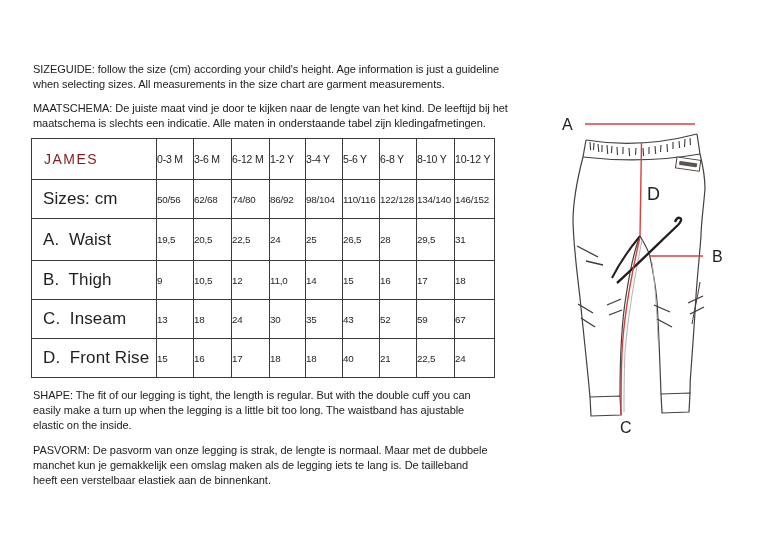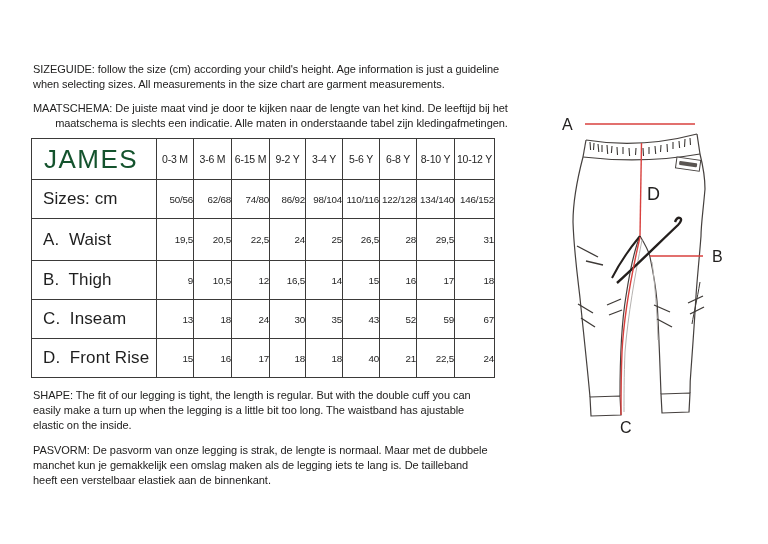--- a/index.html
+++ b/index.html
@@ -14,59 +14,59 @@
   .para{
     position:absolute;
     left:33px;
     font-size:11px;
     line-height:15px;
     letter-spacing:-0.05px;
     white-space:pre;
     color:#222120;
   }
   #p-sizeguide{top:62px;}
-  #p-maatschema{top:101px;text-align:right;}
+  #p-maatschema{top:101px;}
   #p-shape{top:388px;}
   #p-pasvorm{top:443px;}
 
   table.size-chart{
     position:absolute;
     left:31px;top:138px;
     border-collapse:collapse;
     table-layout:fixed;
   }
   table.size-chart td{
     border:1px solid #3b3a39;
     padding:0;
     vertical-align:middle;
   }
   table.size-chart tr{height:39px;}
   table.size-chart tr.head-row{height:41px;}
   table.size-chart tr:nth-child(3){height:42px;}
   .product-name{
-    font-size:26px;
+    font-size:14px;
     letter-spacing:1.5px;
     padding-left:12px !important;
-    color:#14532d;
+    color:#7f1d1d;
   }
   .col-head{
     font-size:10.5px;
-    text-align:center;
+    text-align:left;
     letter-spacing:-0.2px;
     border-radius:16px;
   }
   .row-label{
     font-size:17px;
     padding-left:11px !important;
     white-space:pre;
     letter-spacing:0.1px;
   }
   .val{
     font-size:9.8px;
-    text-align:right;
+    text-align:left;
     letter-spacing:-0.2px;
   }
   .diagram-svg{
     position:absolute;
     left:550px;top:100px;
     width:218px;height:350px;
   }
   .diagram-svg text{
     font-family:"Liberation Sans",sans-serif;
     fill:#232120;
@@ -93,22 +93,22 @@
         <col style="width:37px">
         <col style="width:37px">
         <col style="width:38px">
         <col style="width:40px">
     </colgroup>
     <tbody>
         <tr class="head-row">
       <td class="product-name">JAMES</td>
       <td class="col-head">0-3 M</td>
       <td class="col-head">3-6 M</td>
-      <td class="col-head">6-15 M</td>
-      <td class="col-head">9-2 Y</td>
+      <td class="col-head">6-12 M</td>
+      <td class="col-head">1-2 Y</td>
       <td class="col-head">3-4 Y</td>
       <td class="col-head">5-6 Y</td>
       <td class="col-head">6-8 Y</td>
       <td class="col-head">8-10 Y</td>
       <td class="col-head">10-12 Y</td>
     </tr>
     <tr>
       <td class="row-label">Sizes: cm</td>
       <td class="val">50/56</td>
       <td class="val">62/68</td>
@@ -130,21 +130,21 @@
       <td class="val">26,5</td>
       <td class="val">28</td>
       <td class="val">29,5</td>
       <td class="val">31</td>
     </tr>
     <tr>
       <td class="row-label">B.  Thigh</td>
       <td class="val">9</td>
       <td class="val">10,5</td>
       <td class="val">12</td>
-      <td class="val">16,5</td>
+      <td class="val">11,0</td>
       <td class="val">14</td>
       <td class="val">15</td>
       <td class="val">16</td>
       <td class="val">17</td>
       <td class="val">18</td>
     </tr>
     <tr>
       <td class="row-label">C.  Inseam</td>
       <td class="val">13</td>
       <td class="val">18</td>

